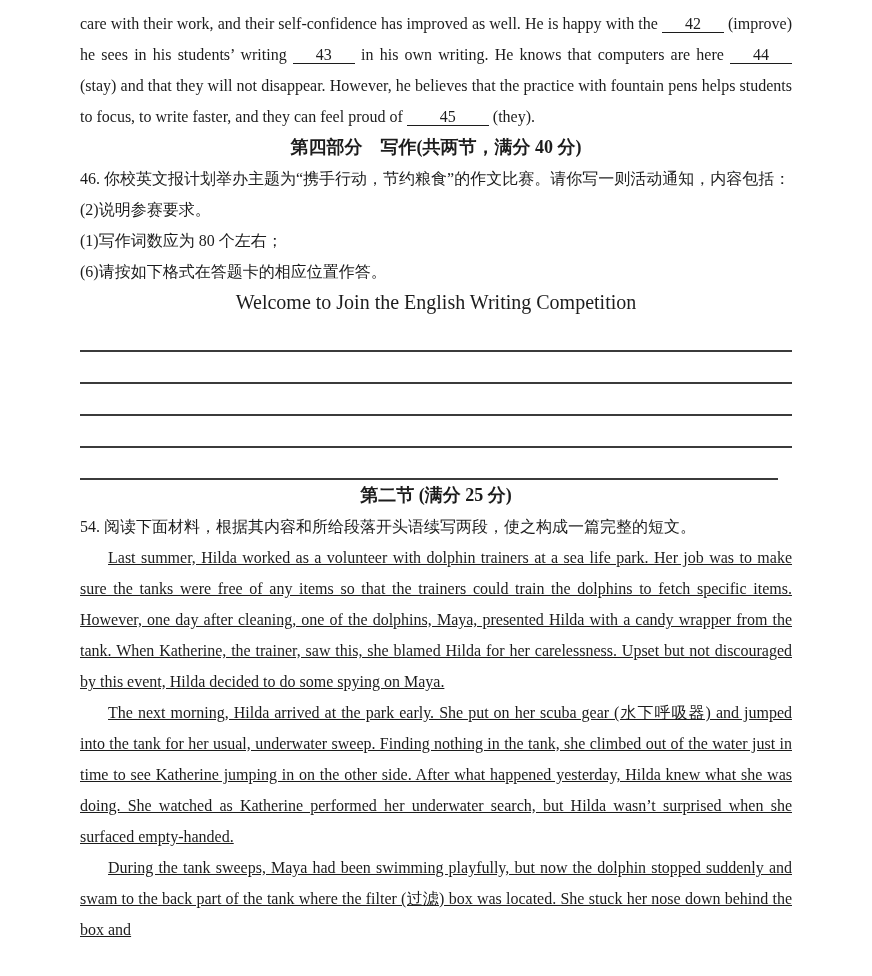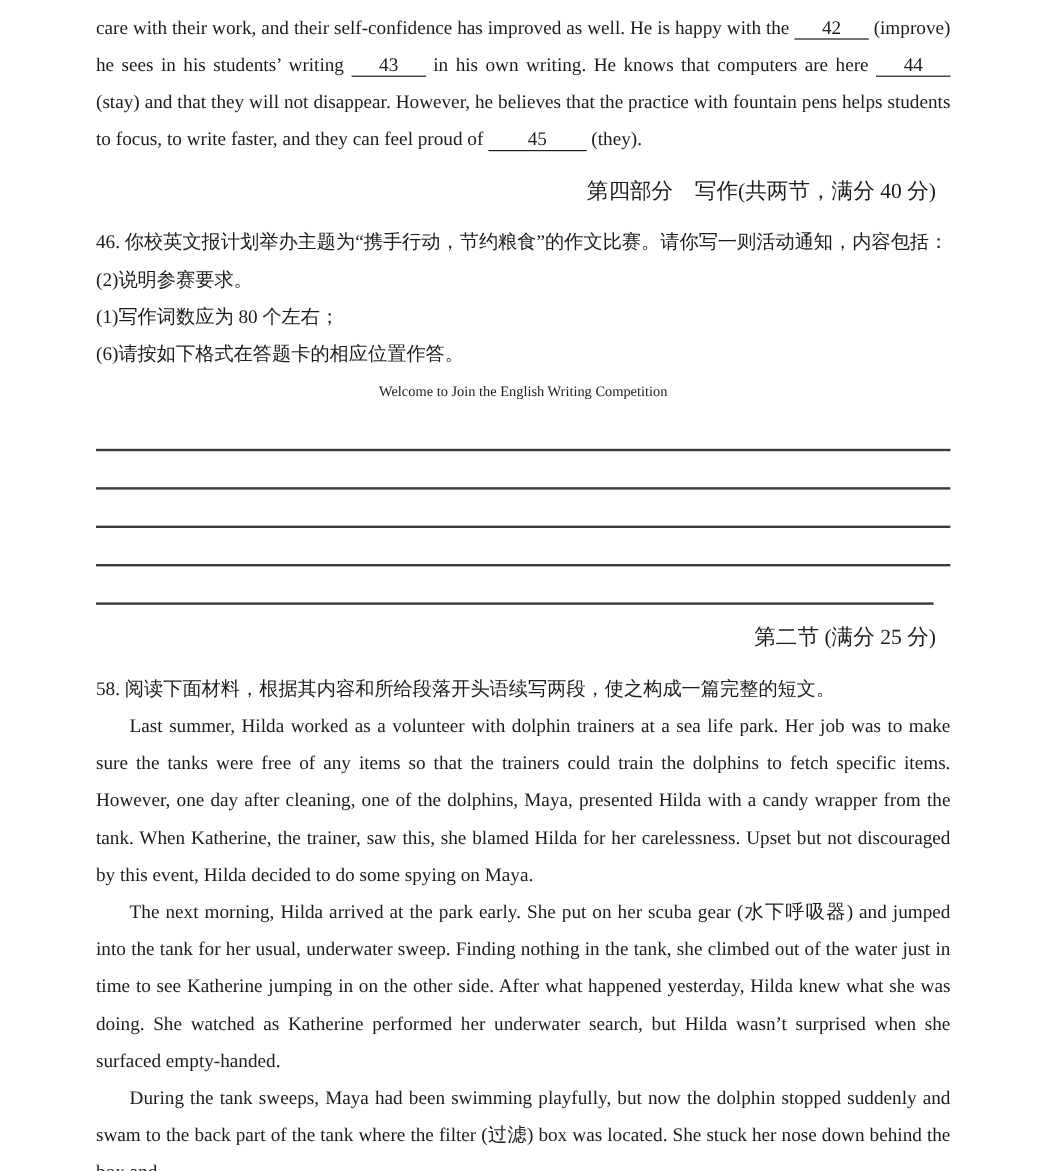--- a/index.html
+++ b/index.html
@@ -18,31 +18,31 @@
     padding: 8px 80px 0 80px;
   }
   p {
     margin: 0;
     font-size: 16px;
     line-height: 31px;
     text-align: justify;
   }
   p.single { text-align: left; }
   .heading {
-    margin: 12px;
+    margin: 0;
     font-size: 18px;
-    font-weight: 400;
+    font-weight: 700;
     line-height: 31px;
-    text-align: right;
+    text-align: center;
   }
-  .indent { text-indent: 28px; }
+  .indent { text-indent: 28px; text-decoration: underline; }
   .center-title {
     text-align: center;
     margin: 0;
-    font-size: 12px;
+    font-size: 20px;
     line-height: 31px;
   }
   .blank {
     display: inline-block;
     min-width: 58px;
     text-align: center;
     border-bottom: 1.5px solid #1c1c1c;
     line-height: 17px;
     padding: 0 2px;
   }
@@ -78,19 +78,19 @@
   <div class="answer-lines">
     <div class="answer-line"></div>
     <div class="answer-line"></div>
     <div class="answer-line"></div>
     <div class="answer-line"></div>
     <div class="answer-line short"></div>
   </div>
 
   <h2 class="heading">第二节  (满分 25 分)</h2>
 
-  <p class="single">58. 阅读下面材料，根据其内容和所给段落开头语续写两段，使之构成一篇完整的短文。</p>
+  <p class="single">54. 阅读下面材料，根据其内容和所给段落开头语续写两段，使之构成一篇完整的短文。</p>
 
   <p class="indent">Last summer, Hilda worked as a volunteer with dolphin trainers at a sea life park. Her job was to make sure the tanks were free of any items so that the trainers could train the dolphins to fetch specific items. However, one day after cleaning, one of the dolphins, Maya, presented Hilda with a candy wrapper from the tank. When Katherine, the trainer, saw this, she blamed Hilda for her carelessness. Upset but not discouraged by this event, Hilda decided to do some spying on Maya.</p>
   <p class="indent">The next morning, Hilda arrived at the park early. She put on her scuba gear (水下呼吸器) and jumped into the tank for her usual, underwater sweep. Finding nothing in the tank, she climbed out of the water just in time to see Katherine jumping in on the other side. After what happened yesterday, Hilda knew what she was doing. She watched as Katherine performed her underwater search, but Hilda wasn’t surprised when she surfaced empty-handed.</p>
   <p class="indent">During the tank sweeps, Maya had been swimming playfully, but now the dolphin stopped suddenly and swam to the back part of the tank where the filter (过滤) box was located. She stuck her nose down behind the box and</p>
 
 </div>
 
 </body></html>

